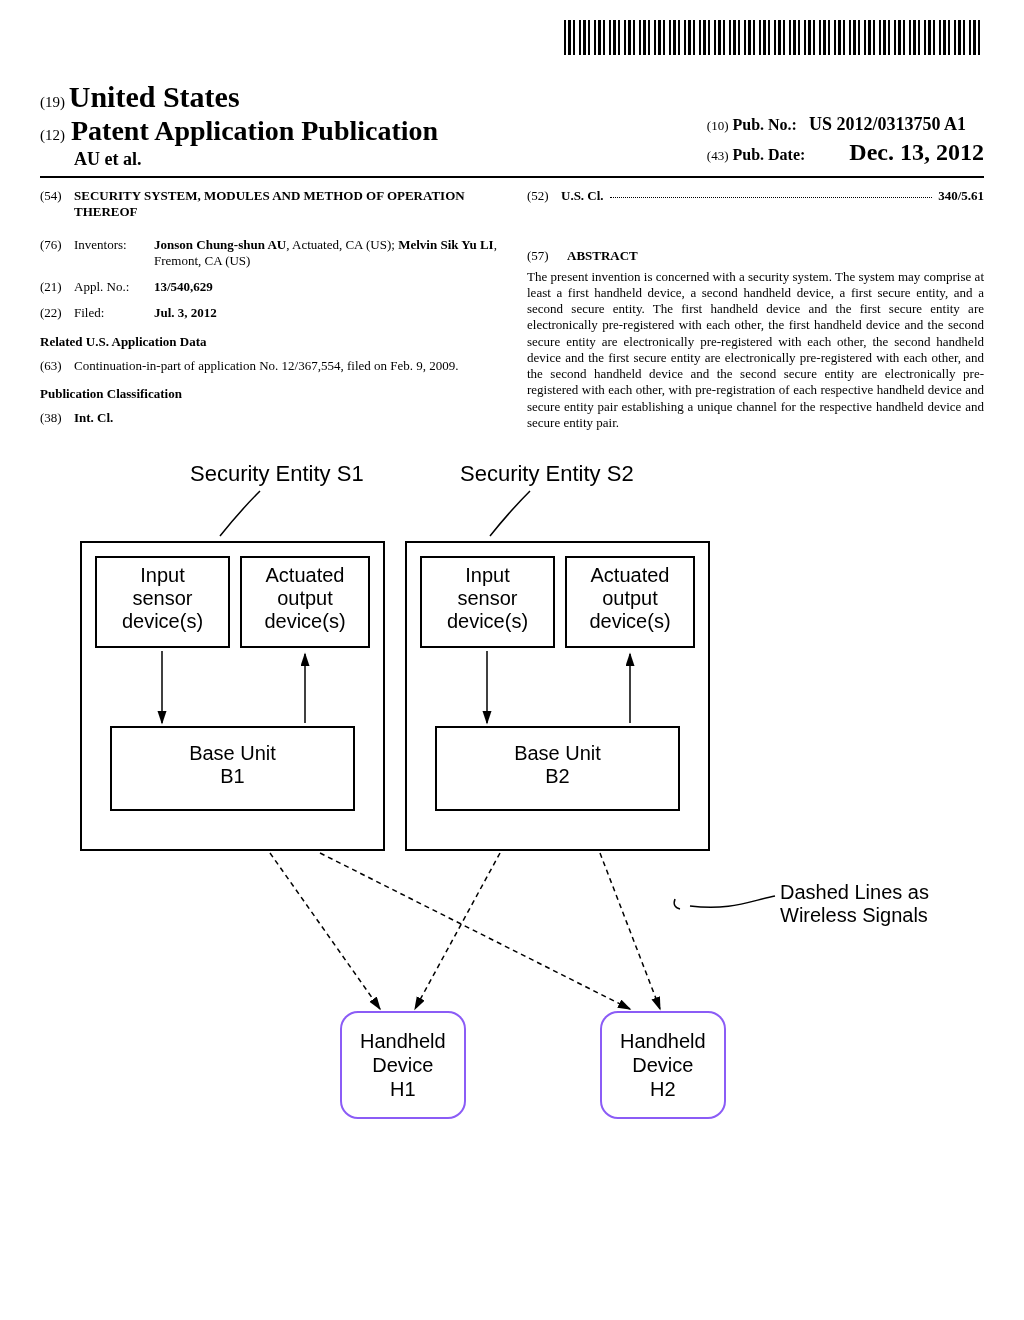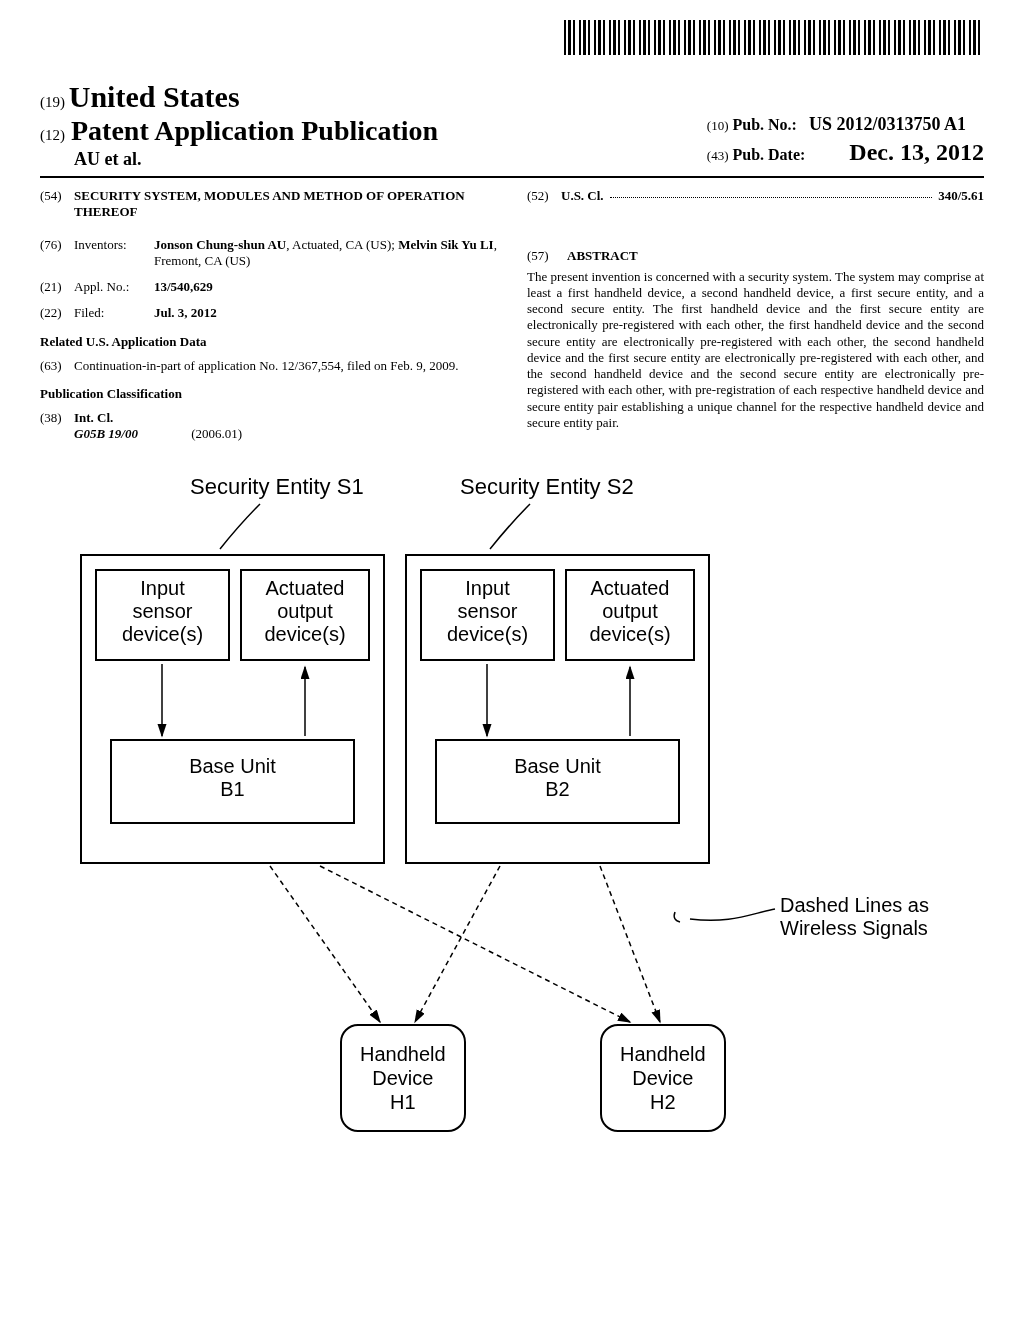--- a/index.html
+++ b/index.html
@@ -168,21 +168,21 @@
     .innerbox {
       position: absolute;
       border: 2px solid #000;
       text-align: center;
       padding: 6px 4px;
       line-height: 1.15;
       background: #fff;
     }
     .handheld-box {
       position: absolute;
-      border: 2px solid #000000;
+      border: 2px solid #8b5cf6;
       border-radius: 18px;
       text-align: center;
       padding: 16px 18px;
       line-height: 1.2;
       background: #fff;
     }
     .wirelabel {
       position: absolute;
       font-size: 20px;
     }
@@ -263,24 +263,20 @@
       <div class="field-num">(63)</div>
       <div class="field-value" style="text-align:justify;">Continuation-in-part of application No. 12/367,554, filed on Feb. 9, 2009.</div>
     </div>
 
     <div class="centered-heading">Publication Classification</div>
 
     <div class="field-row" style="margin-bottom:2px;">
       <div class="field-num">(38)</div>
       <div class="field-value">
         <div style="font-weight:bold;">Int. Cl.</div>
-        <div>
-          <span style="font-weight:bold; font-style:italic;">G05B 19/00</span>
-          <span style="margin-left:50px;">(2006.01)</span>
-        </div>
       </div>
     </div>
 
   </div>
 
   <div class="bibcol">
 
     <div class="field-row">
       <div class="field-num">(52)</div>
       <div class="field-value uscl-row">

